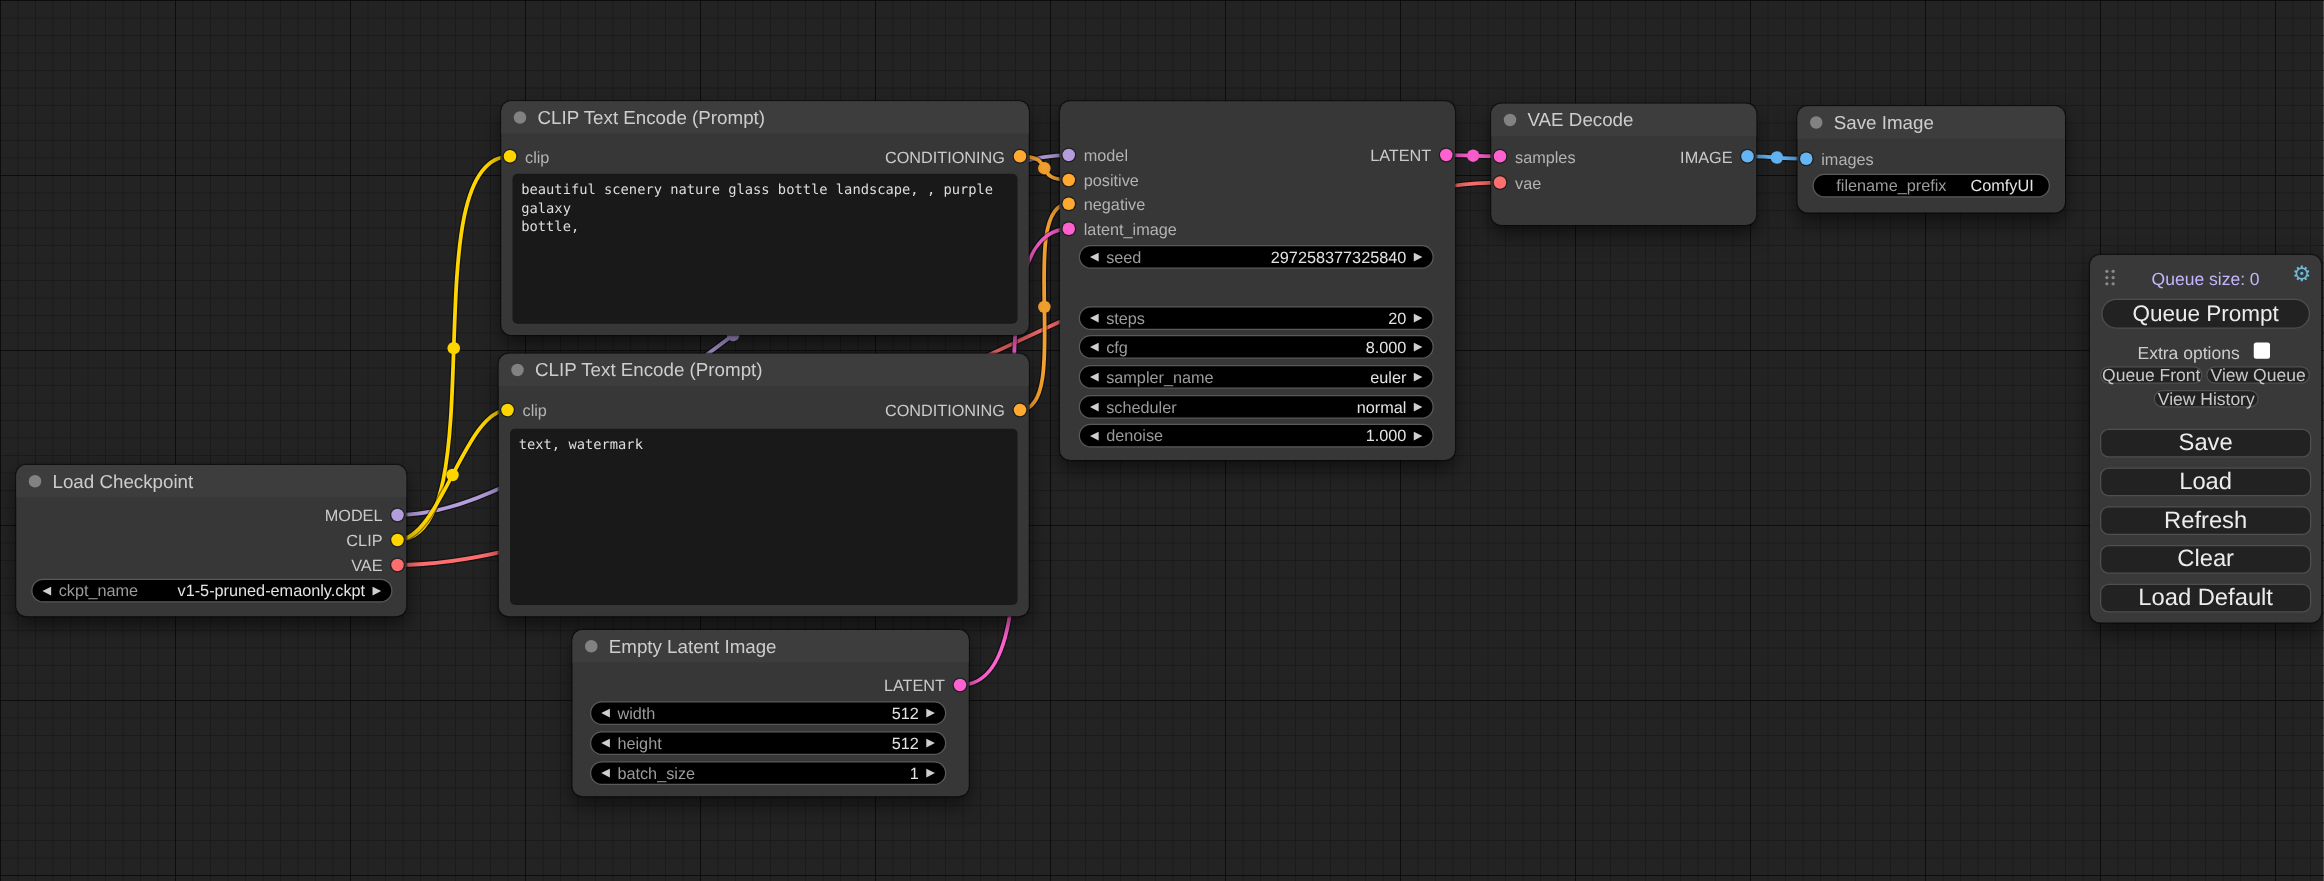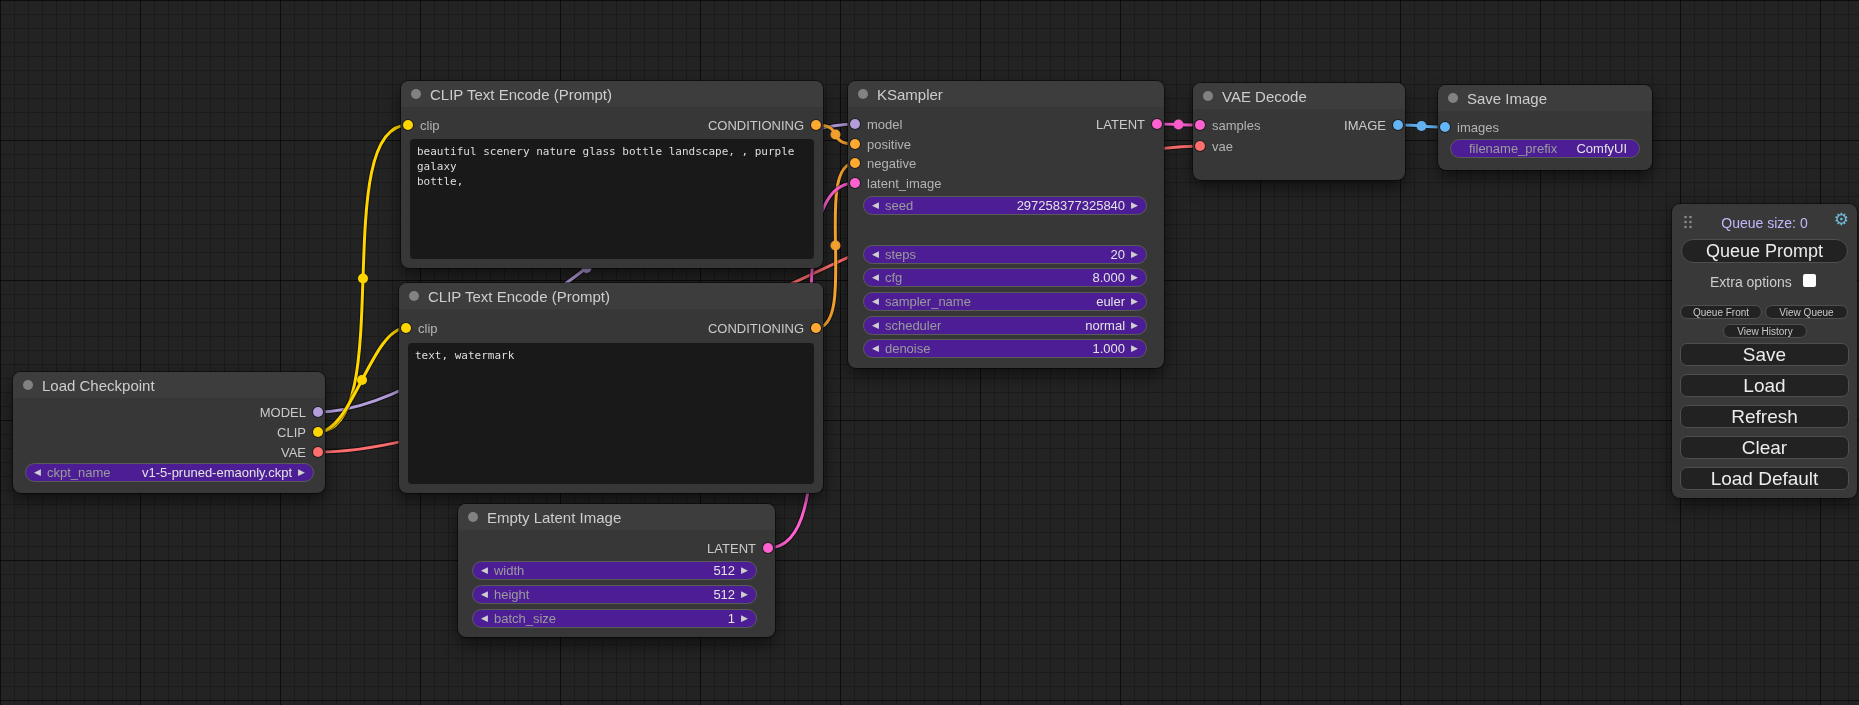--- a/index.html
+++ b/index.html
@@ -18,41 +18,41 @@
   .ntitle{position:absolute;left:0;top:0;right:0;height:26px;background:#3d3d3d;
     border-radius:8px 8px 0 0;display:flex;align-items:center;padding-left:10px;gap:9px;
     color:#cdcdcd;font-size:15px;box-sizing:border-box;}
   .tdot{width:10px;height:10px;border-radius:50%;background:#828282;flex:0 0 auto;}
   .row{position:absolute;height:20px;display:flex;align-items:center;gap:7px;font-size:13px;}
   .row.in{left:2px;color:#b3b3b3;}
   .row.out{right:2px;color:#cacaca;}
   .dot{width:10px;height:10px;border-radius:50%;background:#888;flex:0 0 auto;
     box-shadow:0 0 0 1px rgba(0,0,0,.45);}
   .widget{position:absolute;height:19px;display:flex;align-items:center;gap:6px;
-    background:#4c1d95;border:1px solid #5a5a5a;border-radius:10px;
+    background:#000000;border:1px solid #5a5a5a;border-radius:10px;
     padding:0 8px;box-sizing:border-box;font-size:13px;}
   .arr{font-size:9px;color:#cfcfcf;line-height:1;flex:0 0 auto;}
   .wl{color:#9b9b9b;white-space:nowrap;}
   .wv{margin-left:auto;color:#e3e3e3;white-space:nowrap;}
   .toggle{width:13px;height:13px;border-radius:50%;border:1px solid #3a3a3a;
     box-sizing:border-box;margin-left:4px;flex:0 0 auto;}
   .ta{position:absolute;background:#191919;border-radius:4px;color:#dedede;
     font-family:"DejaVu Sans Mono",monospace;font-size:11px;line-height:15px;
     padding:5px 7px;white-space:pre-wrap;box-sizing:border-box;overflow:hidden;}
   
   #queue{position:absolute;left:1672px;top:204px;width:185px;height:294px;z-index:3;
     background:#393939;border-radius:8px;
     box-shadow:0 7px 18px rgba(0,0,0,.55),0 0 0 1px rgba(0,0,0,.4);}
   .qsize{position:absolute;left:0;right:0;top:11px;text-align:center;color:#c4b5fd;font-size:14px;}
   .gear{position:absolute;right:8px;top:7px;font-size:17px;line-height:1;}
   .handle{position:absolute;left:11px;top:11px;width:10px;height:14px;}
   .qbtn{position:absolute;background:#222222;border:1px solid #4f4f4f;color:#ececec;
     display:flex;align-items:center;justify-content:center;box-sizing:border-box;cursor:pointer;}
   .qbig{left:8px;width:169px;height:23px;border-radius:7px;font-size:19px;}
-  .qsmall{height:14px;border-radius:7px;font-size:10px;color:#c9c9c9;margin-top:12px;}
+  .qsmall{height:14px;border-radius:7px;font-size:14px;color:#c9c9c9;}
   .qp{left:9px;top:35px;width:167px;height:24px;border-radius:12px;font-size:18px;}
   .extra{position:absolute;left:38px;top:70px;color:#cccccc;font-size:14px;}
   .chk{position:absolute;left:131px;top:70px;width:13px;height:13px;border-radius:2px;}
 </style>
 </head>
 <body>
 
 <div id="canvas">
   <svg id="wires" width="1859" height="705">
       <path d="M 318 412 C 470.338644145207 412, 702.661355854793 124, 855 124" fill="none" stroke="rgba(0,0,0,0.45)" stroke-width="5"></path>
@@ -136,24 +136,20 @@
       <span>clip</span>
     </div>
     <div class="row out" style="top:35px">
       <span>CONDITIONING</span>
       <span class="dot" id="dot-cn-cond" style="background-color: rgb(255, 169, 49);"></span>
     </div>
     <div class="ta" style="left:9px;top:60px;width:406px;height:141px">text, watermark</div>
   </div>
 
   <div class="node" style="left:848px;top:81px;width:316px;height:287px">
-    <div class="ntitle">
-      <span class="tdot"></span>
-      <span>KSampler</span>
-    </div>
     <div class="row in" style="top:33px">
       <span class="dot" id="dot-ks-model" style="background-color: rgb(179, 157, 219);"></span>
       <span>model</span>
     </div>
     <div class="row in" style="top:53px">
       <span class="dot" id="dot-ks-pos" style="background-color: rgb(255, 169, 49);"></span>
       <span>positive</span>
     </div>
     <div class="row in" style="top:72px">
       <span class="dot" id="dot-ks-neg" style="background-color: rgb(255, 169, 49);"></span>

